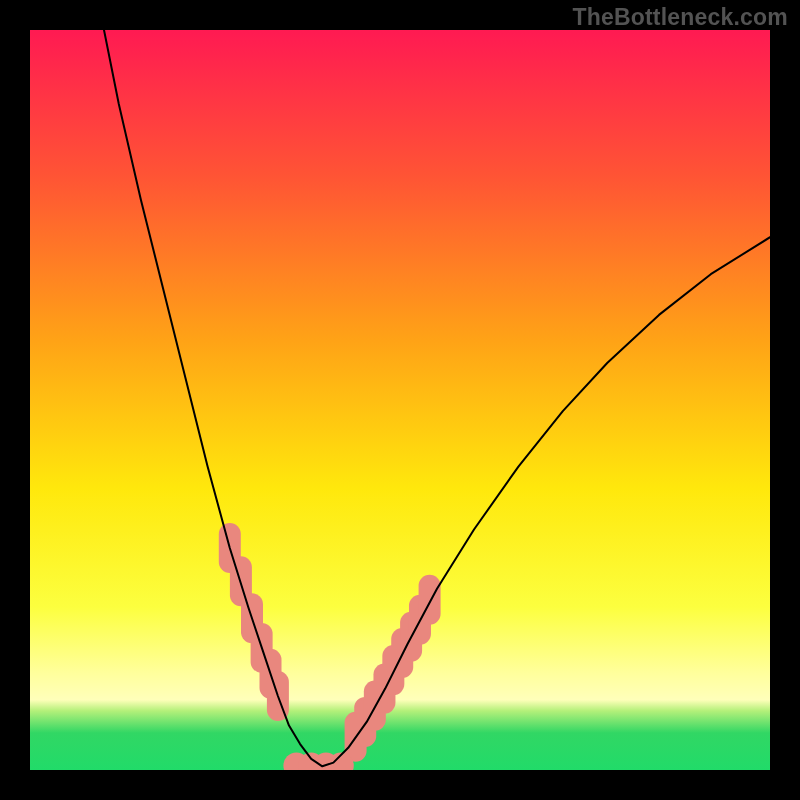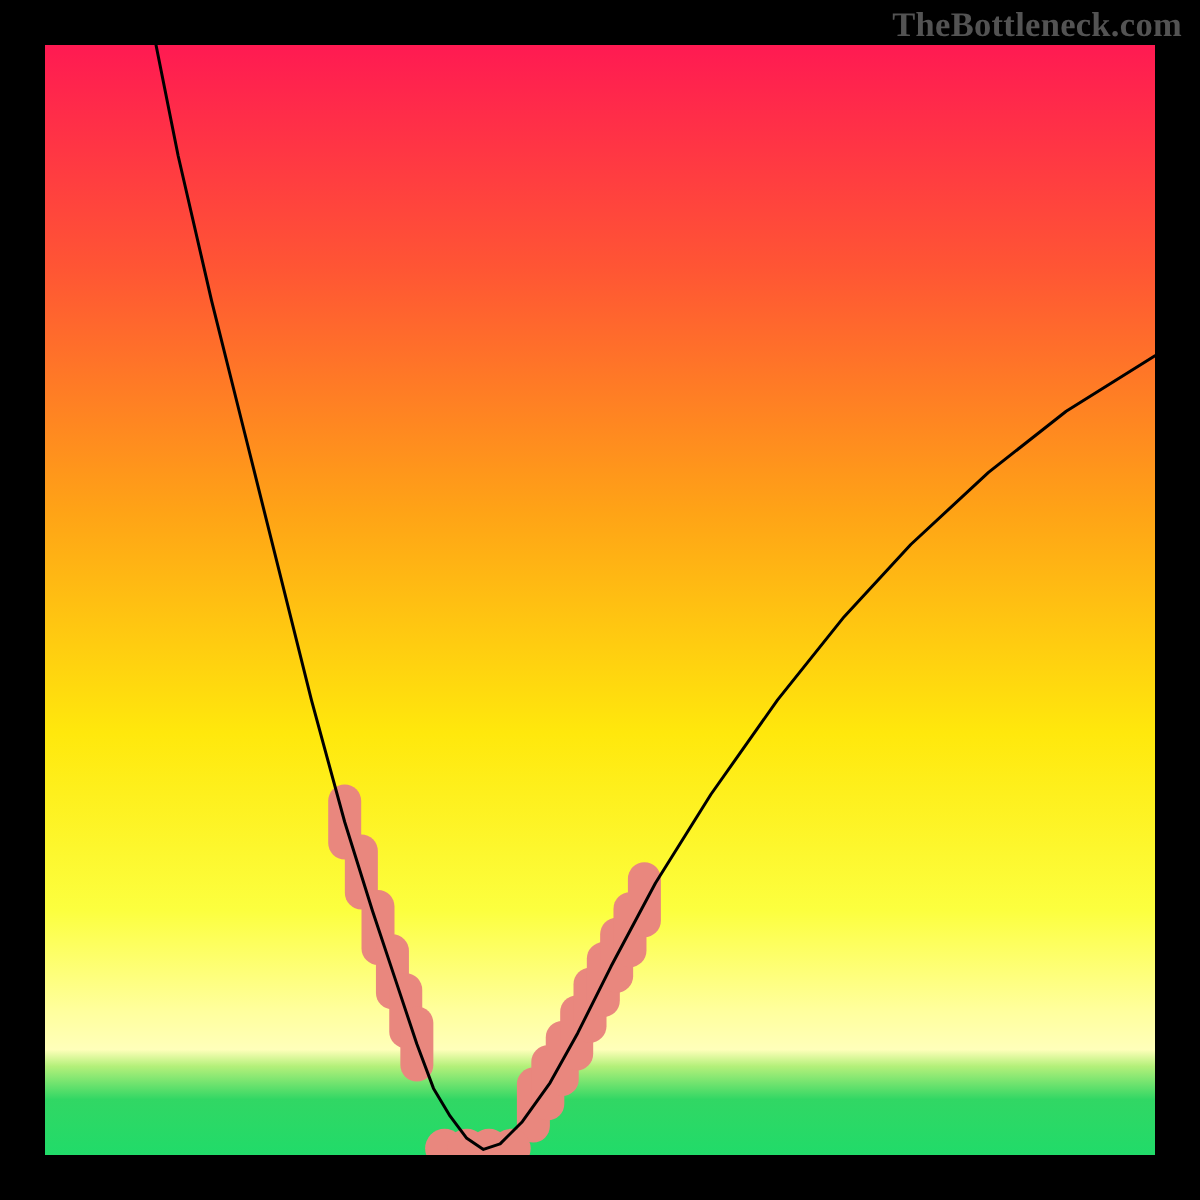--- a/index.html
+++ b/index.html
@@ -3,21 +3,21 @@
 <meta charset="utf-8">
 <style>
   * { margin: 0; padding: 0; box-sizing: border-box; }
   html, body { width: 800px; height: 800px; overflow: hidden; background: #000; }
   #chart-wrapper { position: relative; width: 800px; height: 800px; }
   svg { display: block; }
   .watermark {
     position: absolute;
     top: 4px;
     right: 12px;
-    font-family: Liberation Serif, serif;
+    font-family: Liberation Sans, sans-serif;
     font-size: 23px;
     font-weight: bold;
     color: #535353;
     letter-spacing: 0.2px;
     z-index: 5;
     margin-left: 24px;
   }
 </style>
 </head>
 <body>

